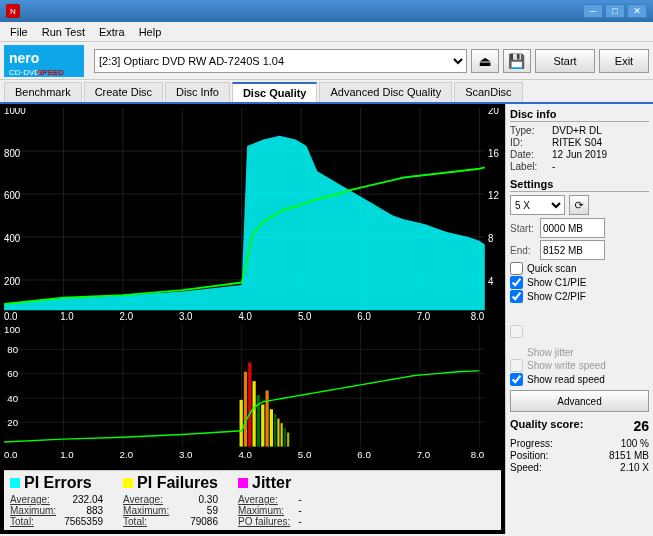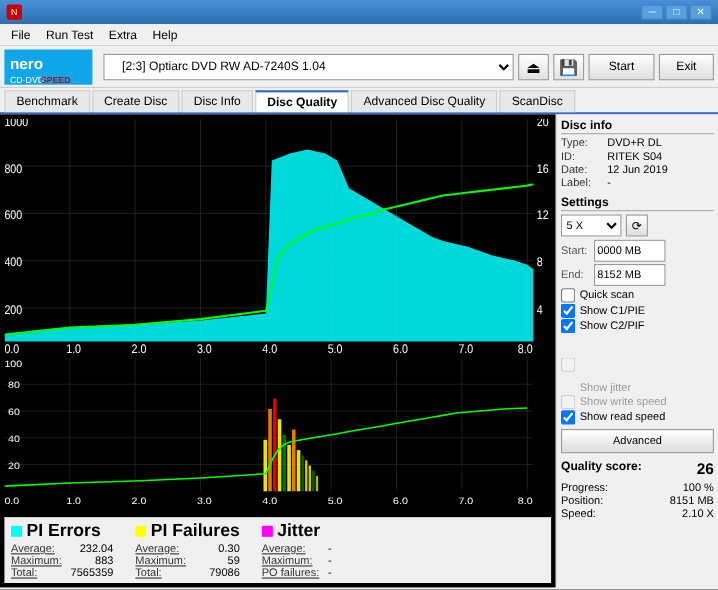--- a/index.html
+++ b/index.html
@@ -13,21 +13,21 @@
     .title-btn { width: 20px; height: 14px; background: #5a9fe0; border: 1px solid #3a7fc0; color: white; font-size: 9px; cursor: pointer; display: flex; align-items: center; justify-content: center; }
 
     
     .menu-bar { background: #f0f0f0; height: 20px; display: flex; align-items: center; padding: 0 4px; border-bottom: 1px solid #ccc; gap: 2px; }
     .menu-item { padding: 2px 6px; cursor: pointer; font-size: 11px; }
 
     
     .toolbar { background: #f0f0f0; height: 38px; display: flex; align-items: center; padding: 2px 4px; border-bottom: 1px solid #ccc; gap: 4px; }
     .nero-logo { width: 80px; height: 32px; background: #0ea5e9; display: flex; align-items: flex-end; justify-content: center; margin-right: 6px; }
     .nero-logo svg { width: 75px; height: 28px; }
-    .drive-select { flex: 1; height: 24px; border: 1px solid #999; background: white; font-size: 11px; padding: 0 12px; }
+    .drive-select { flex: 1; height: 24px; border: 1px solid #999; background: white; font-size: 11px; padding: 0 0; }
     .toolbar-icon-btn { width: 28px; height: 24px; border: 1px solid #999; background: linear-gradient(to bottom, #fff, #e0e0e0); cursor: pointer; display: flex; align-items: center; justify-content: center; font-size: 14px; }
     .start-btn { width: 60px; height: 24px; border: 1px solid #999; background: linear-gradient(to bottom, #fff, #ddd); cursor: pointer; font-size: 11px; }
     .exit-btn { width: 50px; height: 24px; border: 1px solid #999; background: linear-gradient(to bottom, #fff, #ddd); cursor: pointer; font-size: 11px; }
 
     
     .tabs { display: flex; background: #f0f0f0; border-bottom: 2px solid #316ac5; padding: 2px 4px 0; gap: 2px; }
     .tab { padding: 3px 10px; border: 1px solid #ccc; border-bottom: none; cursor: pointer; font-size: 11px; background: #e8e8e8; }
     .tab.active { background: white; border-top: 2px solid #316ac5; font-weight: bold; }
 
     

